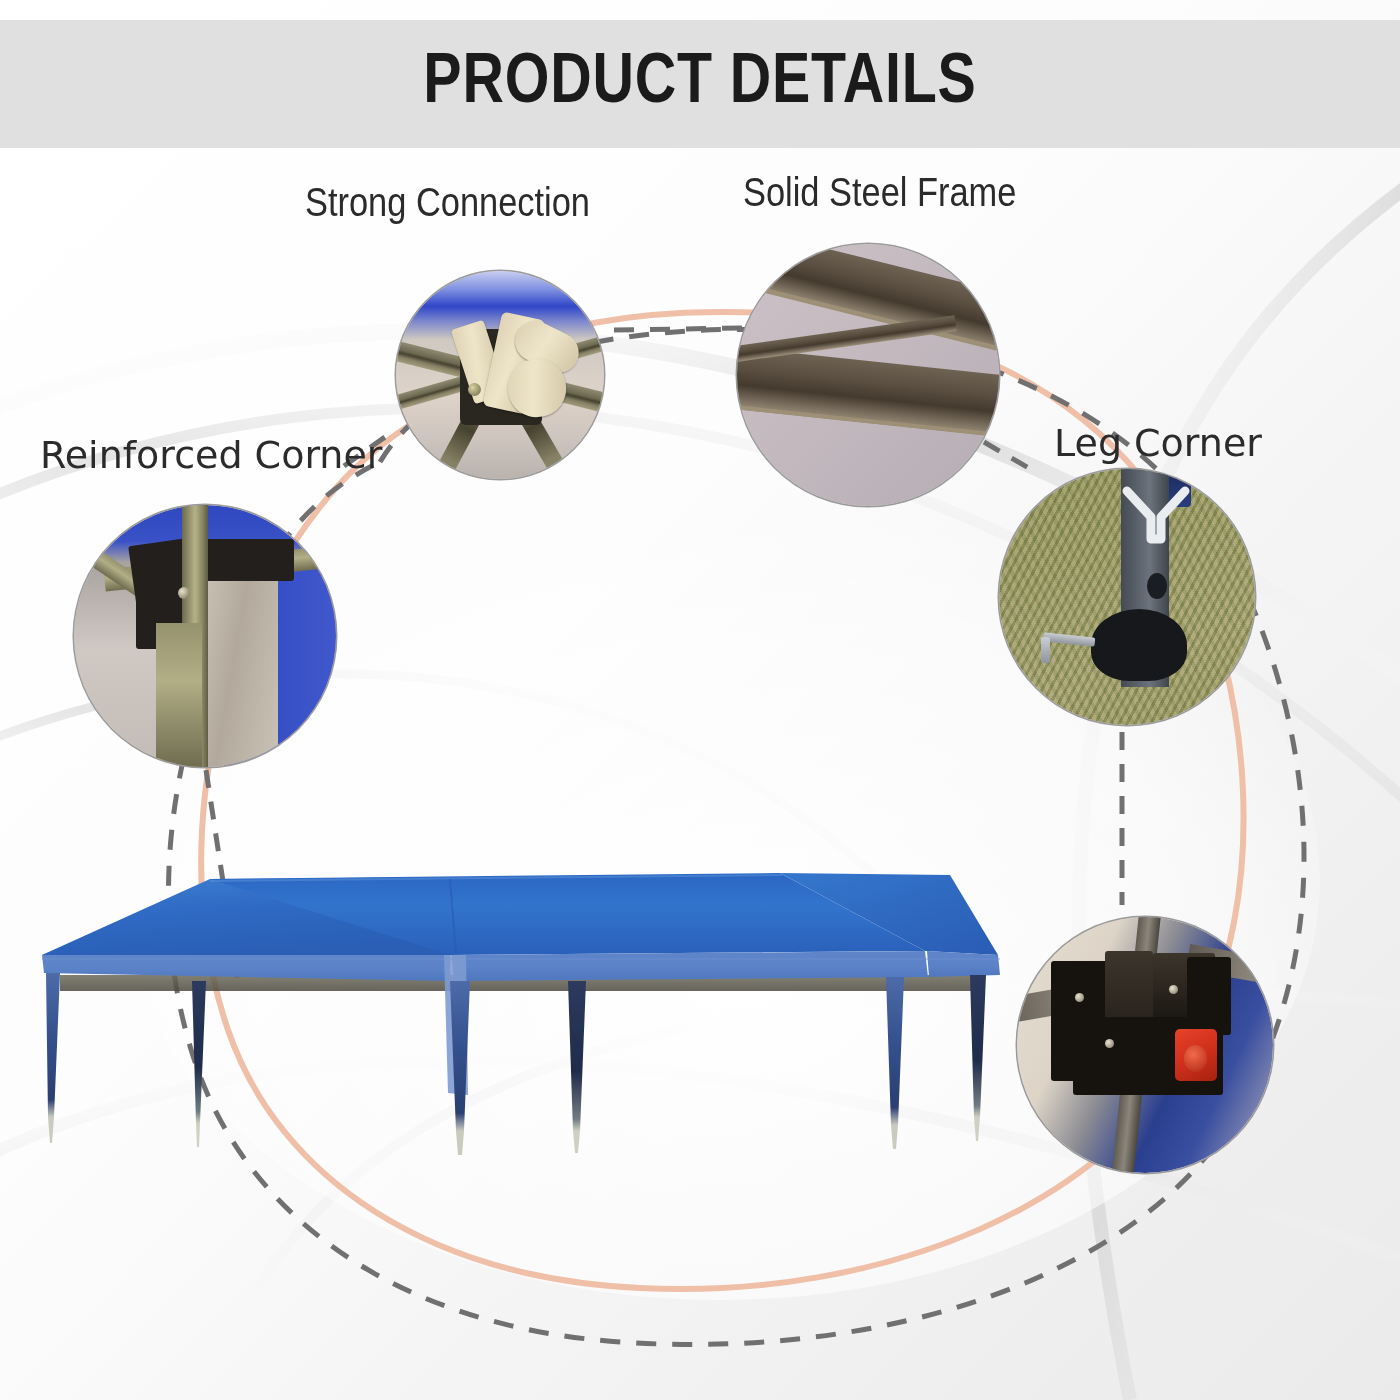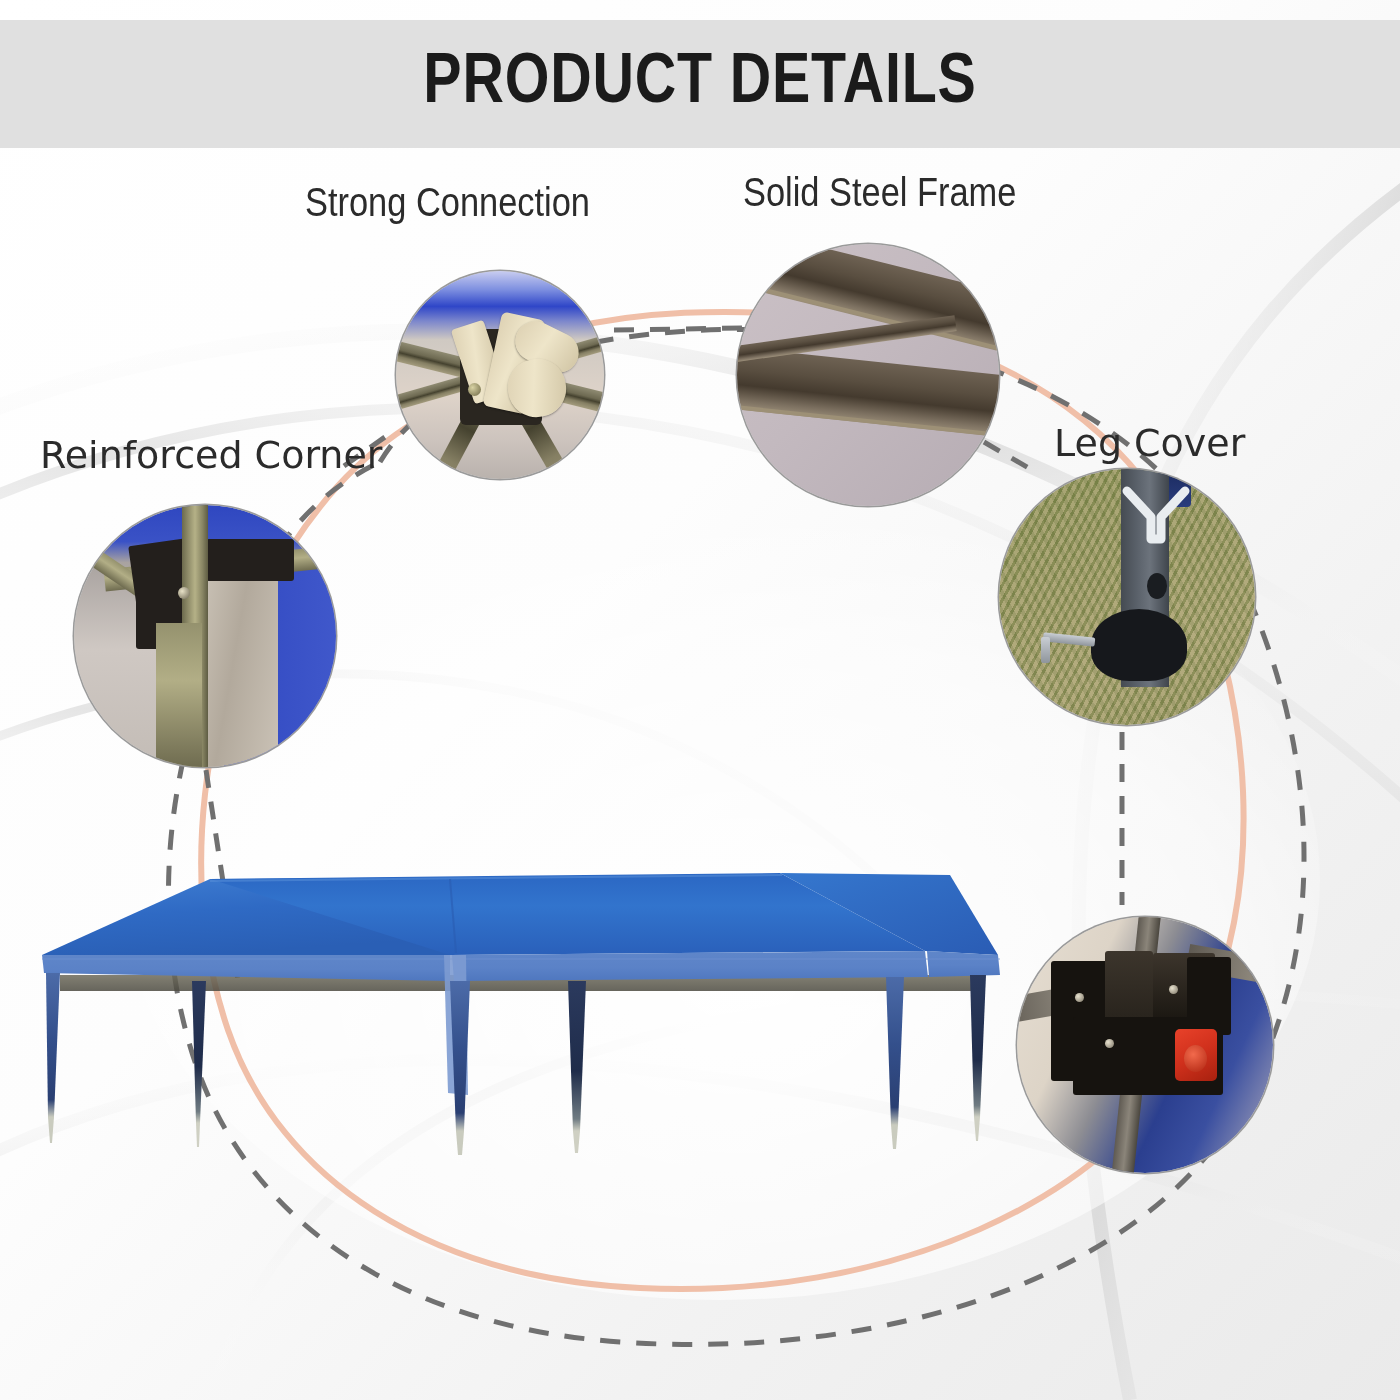--- a/index.html
+++ b/index.html
@@ -329,21 +329,21 @@
       <path d="M 206 770 L 238 980" fill="none" stroke="#707070" stroke-width="5" stroke-dasharray="18 14"></path>
     </g>
   </svg>
 
   <div class="label narrow" style="left:305px; top:180px; font-size:40px;">Strong Connection</div>
 
   <div class="label narrow" style="left:743px; top:170px; font-size:40px;">Solid Steel Frame</div>
 
   <div class="label wide" style="left:40px; top:433px; font-size:38px;text-align:right;">Reinforced Corner</div>
 
-  <div class="label wide" style="left:1054px; top:421px; font-size:38px;">Leg Cover</div>
+  <div class="label wide" style="left:1054px; top:421px; font-size:38px;">Leg Corner</div>
 
 
   <div class="detail-circle" style="left:396px; top:271px; width:208px; height:208px;">
     <div class="photo ph-connection">
       <div class="bar" style="left:-20px; top:96px; width:250px; height:20px; transform:rotate(14deg);"></div>
       <div class="bar" style="left:-10px; top:92px; width:245px; height:15px; transform:rotate(-16deg);"></div>
       <div class="bar" style="left:66px;  top:60px; width:18px; height:180px; transform:rotate(28deg);"></div>
       <div class="bar" style="left:124px; top:58px; width:18px; height:180px; transform:rotate(-30deg);"></div>
       <div class="hub" style="left:64px; top:58px; width:82px; height:96px;"></div>
       <div class="strap" style="left:66px; top:52px; width:34px; height:78px; transform:rotate(-18deg); border-radius:4px;"></div>

